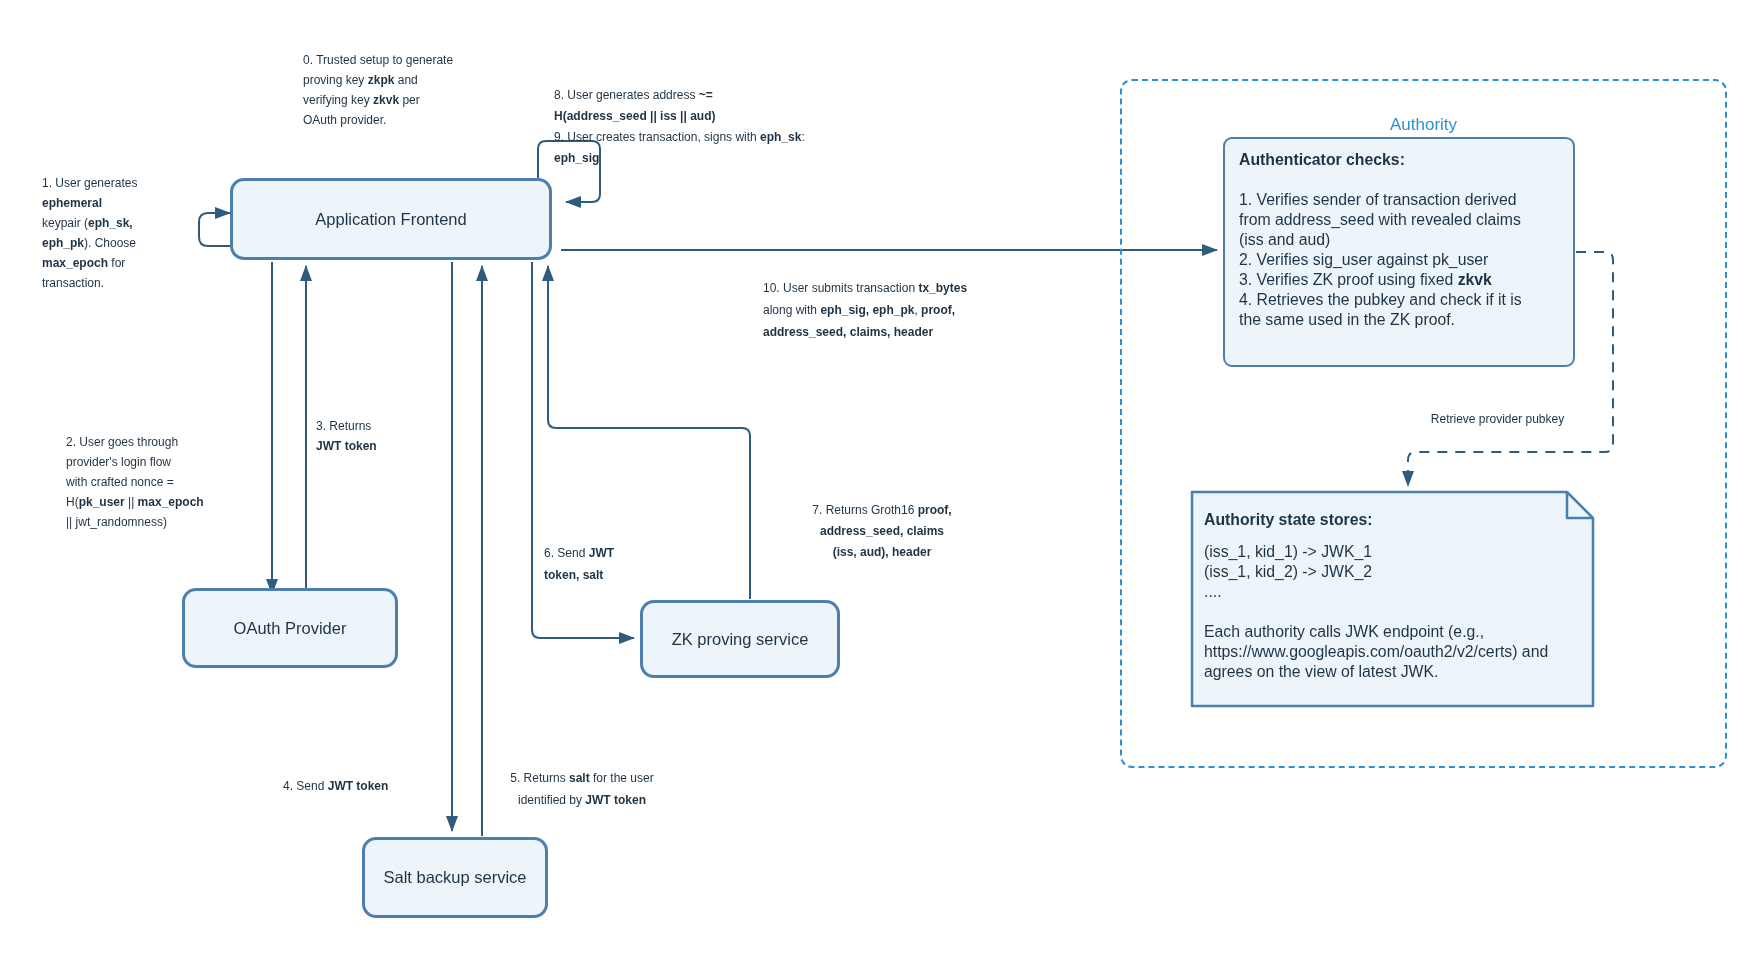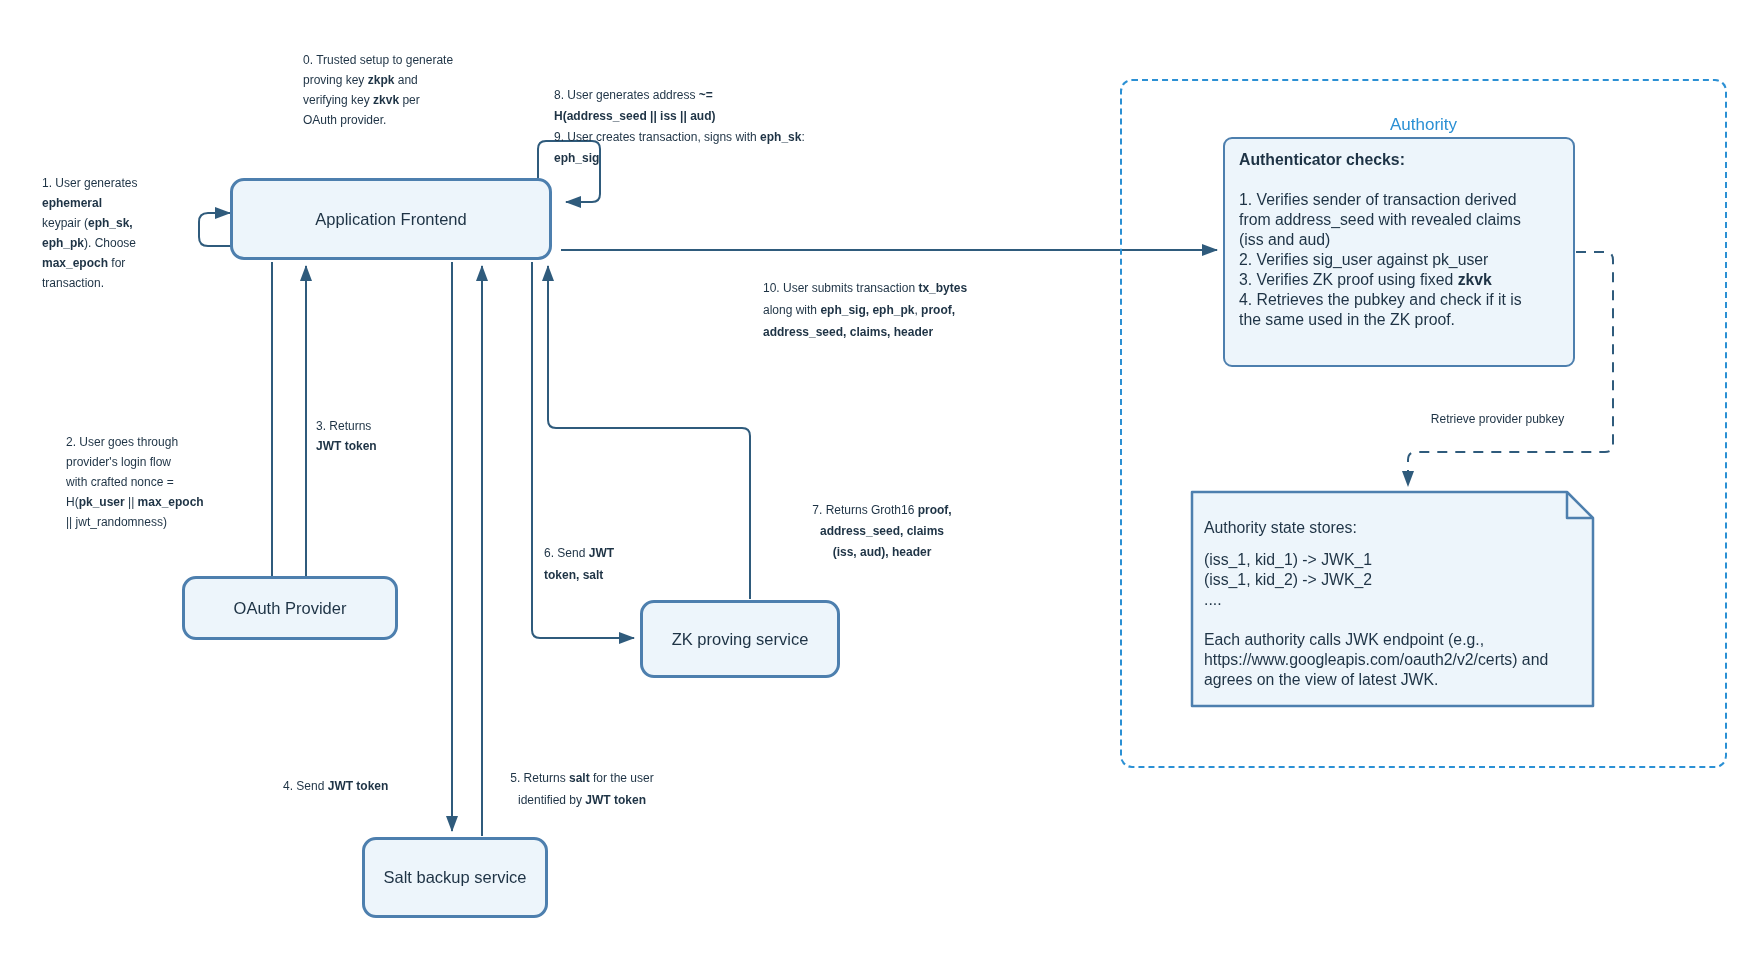--- a/index.html
+++ b/index.html
@@ -43,21 +43,21 @@
   .infobox{
     position:absolute;background:var(--box_fill);
     border:2.5px solid var(--box_border);border-radius:9px;
     box-sizing:border-box;padding:11px 14px;font-size:15.8px;line-height:20px;
   }
   .infobox .hd{font-weight:bold;margin:0 0 20px 0;}
   .notetext{
     position:absolute;left:1204px;top:502px;width:372px;
     font-size:15.8px;line-height:20px;
   }
-  .notetext .hd{font-weight:normal;margin:16px 0 12px 0;}
+  .notetext .hd{font-weight:bold;margin:8px 0 12px 0;}
 </style>
 </head>
 <body>
 
 <div class="canvas">
 
   <svg class="wires">
     <defs>
       <marker id="arr" markerWidth="8" markerHeight="6" refX="7.5" refY="3" orient="auto" markerUnits="strokeWidth">
         <path d="M0,0 L8,3 L0,6 Z" class="arrowhead"></path>
@@ -89,21 +89,21 @@
 
     <path class="wire dashed" marker-end="url(#arr)" d="M 1576 252 H 1605 Q 1613 252 1613 260 V 444 Q 1613 452 1605 452 H 1416 Q 1408 452 1408 460 V 486"></path>
   </svg>
 
   <div class="authority-box"></div>
   <div class="authority-title">Authority</div>
 
   <div class="node" style="left:230px;top:178px;width:322px;height:82px;">
     <span>Application Frontend</span>
   </div>
-  <div class="node" style="left:182px;top:576px;width:216px;height:64px;">
+  <div class="node" style="left:182px;top:588px;width:216px;height:80px;">
     <span>OAuth Provider</span>
   </div>
   <div class="node" style="left:640px;top:600px;width:200px;height:78px;">
     <span>ZK proving service</span>
   </div>
   <div class="node" style="left:362px;top:837px;width:186px;height:81px;">
     <span>Salt backup service</span>
   </div>
 
   <div class="infobox" style="left:1223px;top:137px;width:352px;height:230px;">

